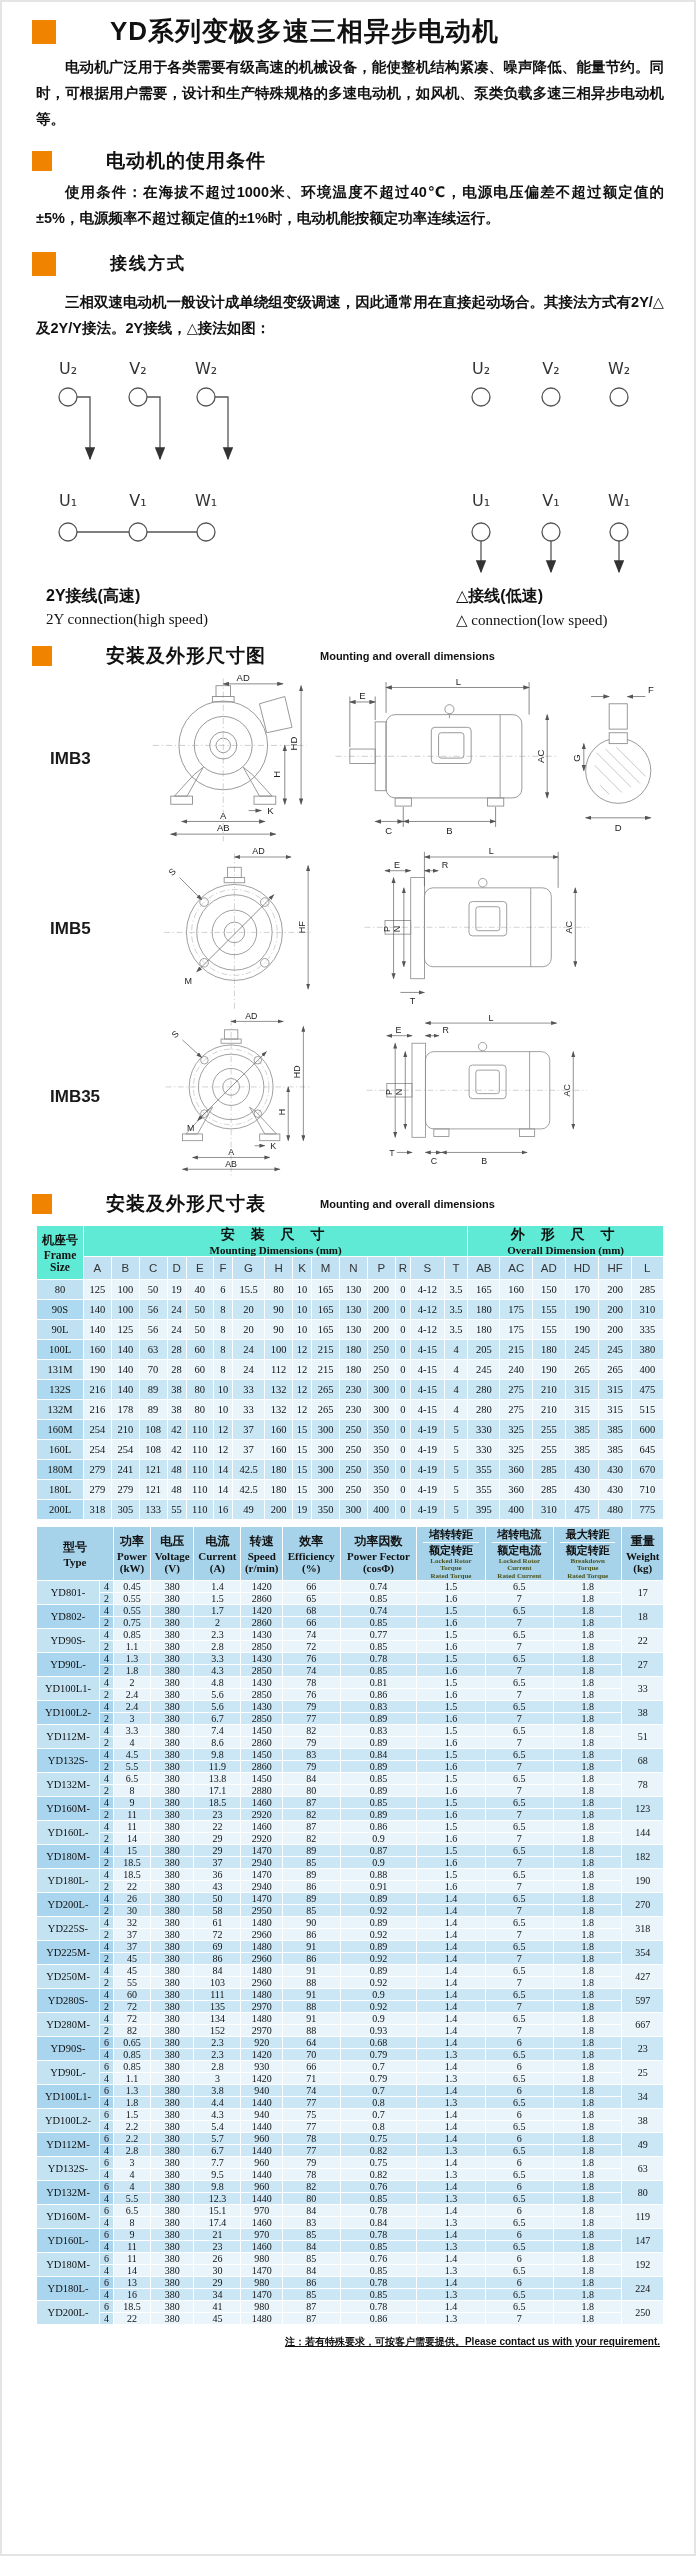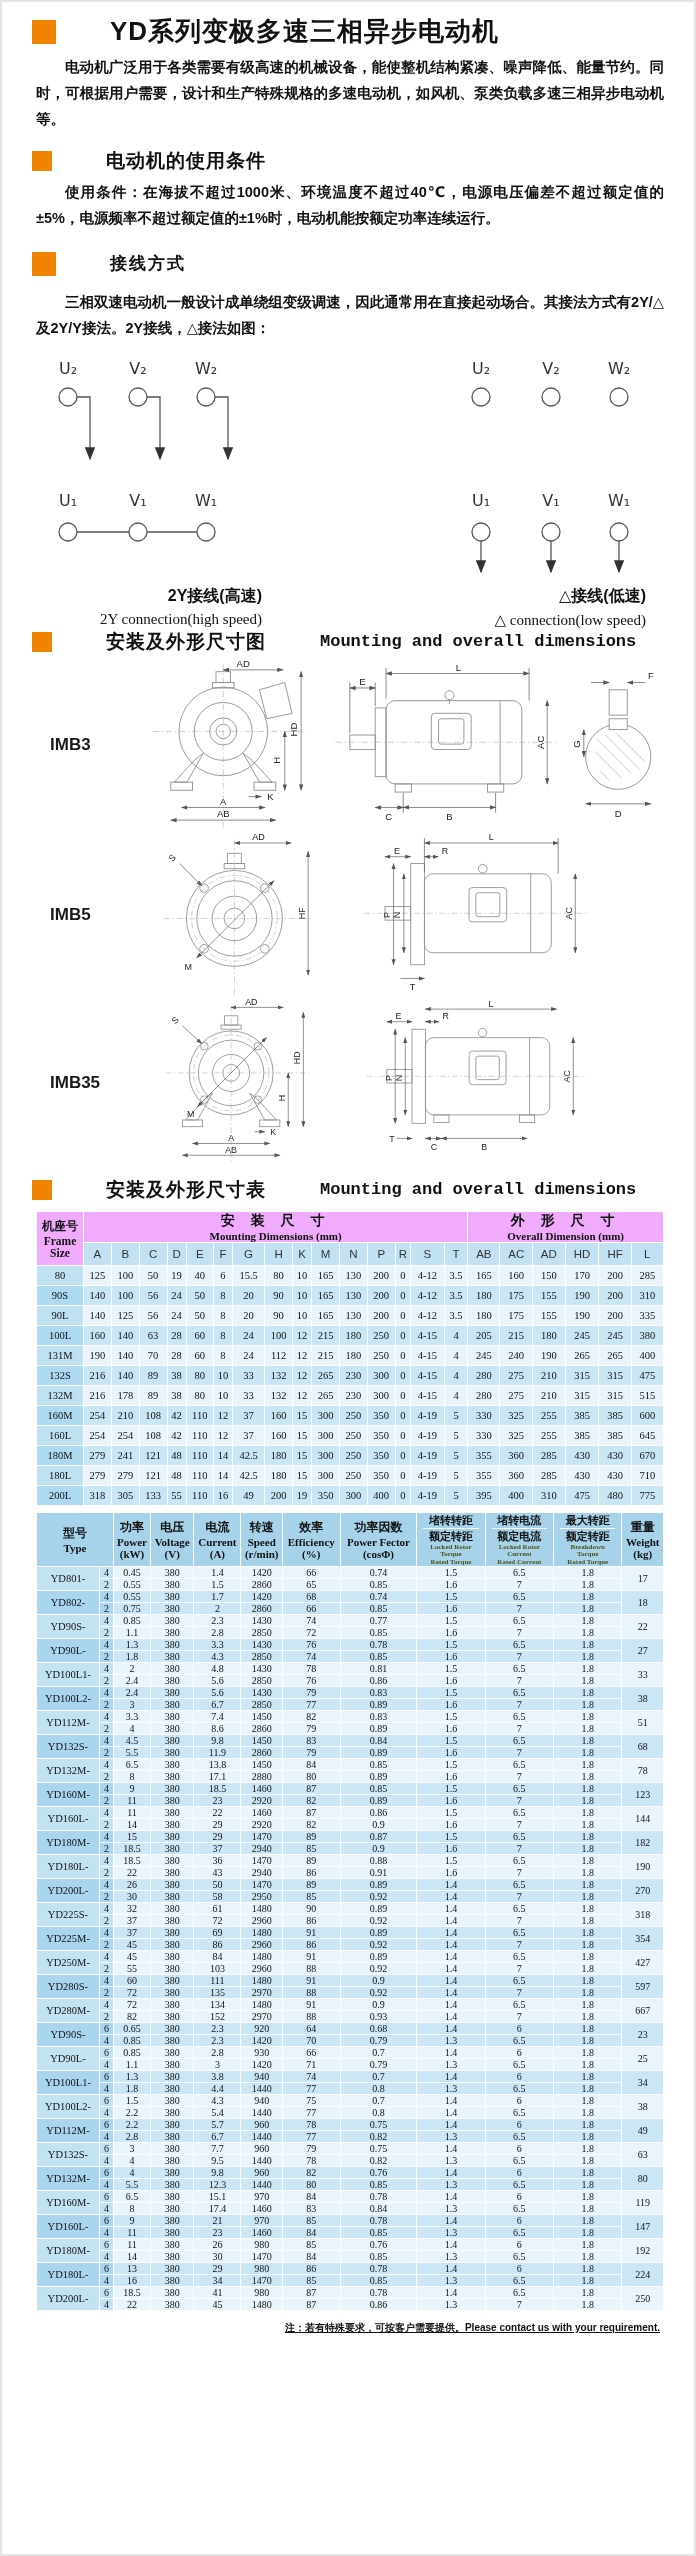--- a/index.html
+++ b/index.html
@@ -8,47 +8,47 @@
   .page{box-sizing:border-box;width:696px;height:2556px;border:2px solid #e4e4e4;
         padding:12px 30px 0 34px;position:relative;}
   
   .sec-head{display:flex;align-items:center;margin:0 0 4px -4px;gap:40px;}
   .sq{background:#f08300;flex:0 0 auto;margin-right:14px;}
   .sq-xl{width:24px;height:24px;}
   .sq-md{width:20px;height:20px;}
   h1{font-size:26px;font-weight:800;margin:0;letter-spacing:1px;}
   .h-md{font-size:19px;font-weight:800;margin:0;letter-spacing:1px;text-align:center;}
   .h-lg{font-size:17px;font-weight:700;margin:0;letter-spacing:2px;}
-  .en-serif{font-family:Liberation Mono, monospace;font-weight:700;
-            font-size:17px;margin-left:14px;letter-spacing:0;}
+  .en-serif{font-family:Liberation Sans, sans-serif;font-weight:700;
+            font-size:11px;margin-left:14px;letter-spacing:0;}
   .body-p{font-size:14.5px;font-weight:600;line-height:1.78;text-indent:2em;
           text-align:justify;margin:6px 0 6px 0;}
   
   .wiring{display:flex;justify-content:space-between;padding:6px 18px 0 10px;}
-  .wd-col{text-align:right;}
+  .wd-col{text-align:left;}
   .wd-cap-cn{font-size:16px;font-weight:700;margin-top:0;}
   .wd-cap-en{font-family:"Liberation Serif","DejaVu Serif",serif;font-size:15px;margin-top:4px;}
   .wd-svg text{font:16px "DejaVu Sans",sans-serif;fill:#333;}
   .wd-svg circle{fill:none;stroke:#555;stroke-width:1.3;}
   .wd-svg line,.wd-svg polyline{fill:none;stroke:#555;stroke-width:1.3;}
   
   .drawings{margin-top:4px;}
   .drow{display:flex;align-items:center;}
   .dlabel{width:92px;font-size:17px;font-weight:700;color:#1a1a1a;flex:0 0 auto;padding-left:14px;}
   .tsvg .ln{stroke:#8f8f8f;fill:none;stroke-width:1;}
   .tsvg .fil{stroke:#8f8f8f;fill:#fff;stroke-width:1;}
   .tsvg .dim{stroke:#5d5d5d;fill:none;stroke-width:.8;}
   .tsvg .cl{stroke:#b3b3b3;fill:none;stroke-width:.7;stroke-dasharray:7 3 1.5 3;}
   .tsvg .hat{stroke:#a8a8a8;stroke-width:.7;}
   .tsvg text{fill:#222;font:10.5px "Liberation Sans",sans-serif;}
   
   table{border-collapse:collapse;width:100%;}
   .dim-table{font-family:"Liberation Serif","DejaVu Serif",serif;margin-top:8px;}
   .dim-table th,.dim-table td{border:1px solid #fff;text-align:center;padding:0;}
-  .dim-table thead th{background:#f0abfc;}
+  .dim-table thead th{background:#5eead4;}
   .g-cn{font-size:14px;font-weight:700;letter-spacing:6px;font-family:"Liberation Sans",sans-serif;}
   .g-en{font-size:11px;font-weight:700;}
   .frame-h{font-size:11.5px;font-weight:700;width:46px;background:#a6d3ea;}
   .frame-h .cn{display:block;font-family:"Liberation Sans",sans-serif;font-size:12px;}
   .frame-h .en{display:block;font-weight:700;}
   .colL{background:#c2e2f3 !important;font-family:"Liberation Sans",sans-serif;
         font-size:11.5px;font-weight:400;color:#333;height:22px;}
   .dim-table tbody td{font-size:10.5px;height:19px;}
   .dim-table tbody th{font-size:10.5px;font-weight:400;}
   .dim-table tr.e0 td{background:#e9f5fb;}
@@ -152,21 +152,21 @@
           <circle cx="163" cy="178" r="9"></circle>
         <line x1="25" y1="187" x2="25" y2="218" marker-end="url(#wa)"></line>
         <line x1="95" y1="187" x2="95" y2="218" marker-end="url(#wa)"></line>
         <line x1="163" y1="187" x2="163" y2="218" marker-end="url(#wa)"></line>
       </svg>
       <div class="wd-cap-cn">△接线(低速)</div>
       <div class="wd-cap-en">△ connection(low speed)</div>
     </div>
   </div>
 
-  <div class="sec-head" style="">
+  <div class="sec-head" style="margin-top:14px">
     <span class="sq sq-md"></span>
     <div class="h-md">安装及外形尺寸图</div>
     <div class="en-serif">Mounting and overall dimensions</div>
   </div>
 
   <div class="drawings">
 
     <div class="drow">
       <div class="dlabel">IMB3</div>
       <svg class="tsvg" width="180" height="172" viewBox="0 0 180 190">

